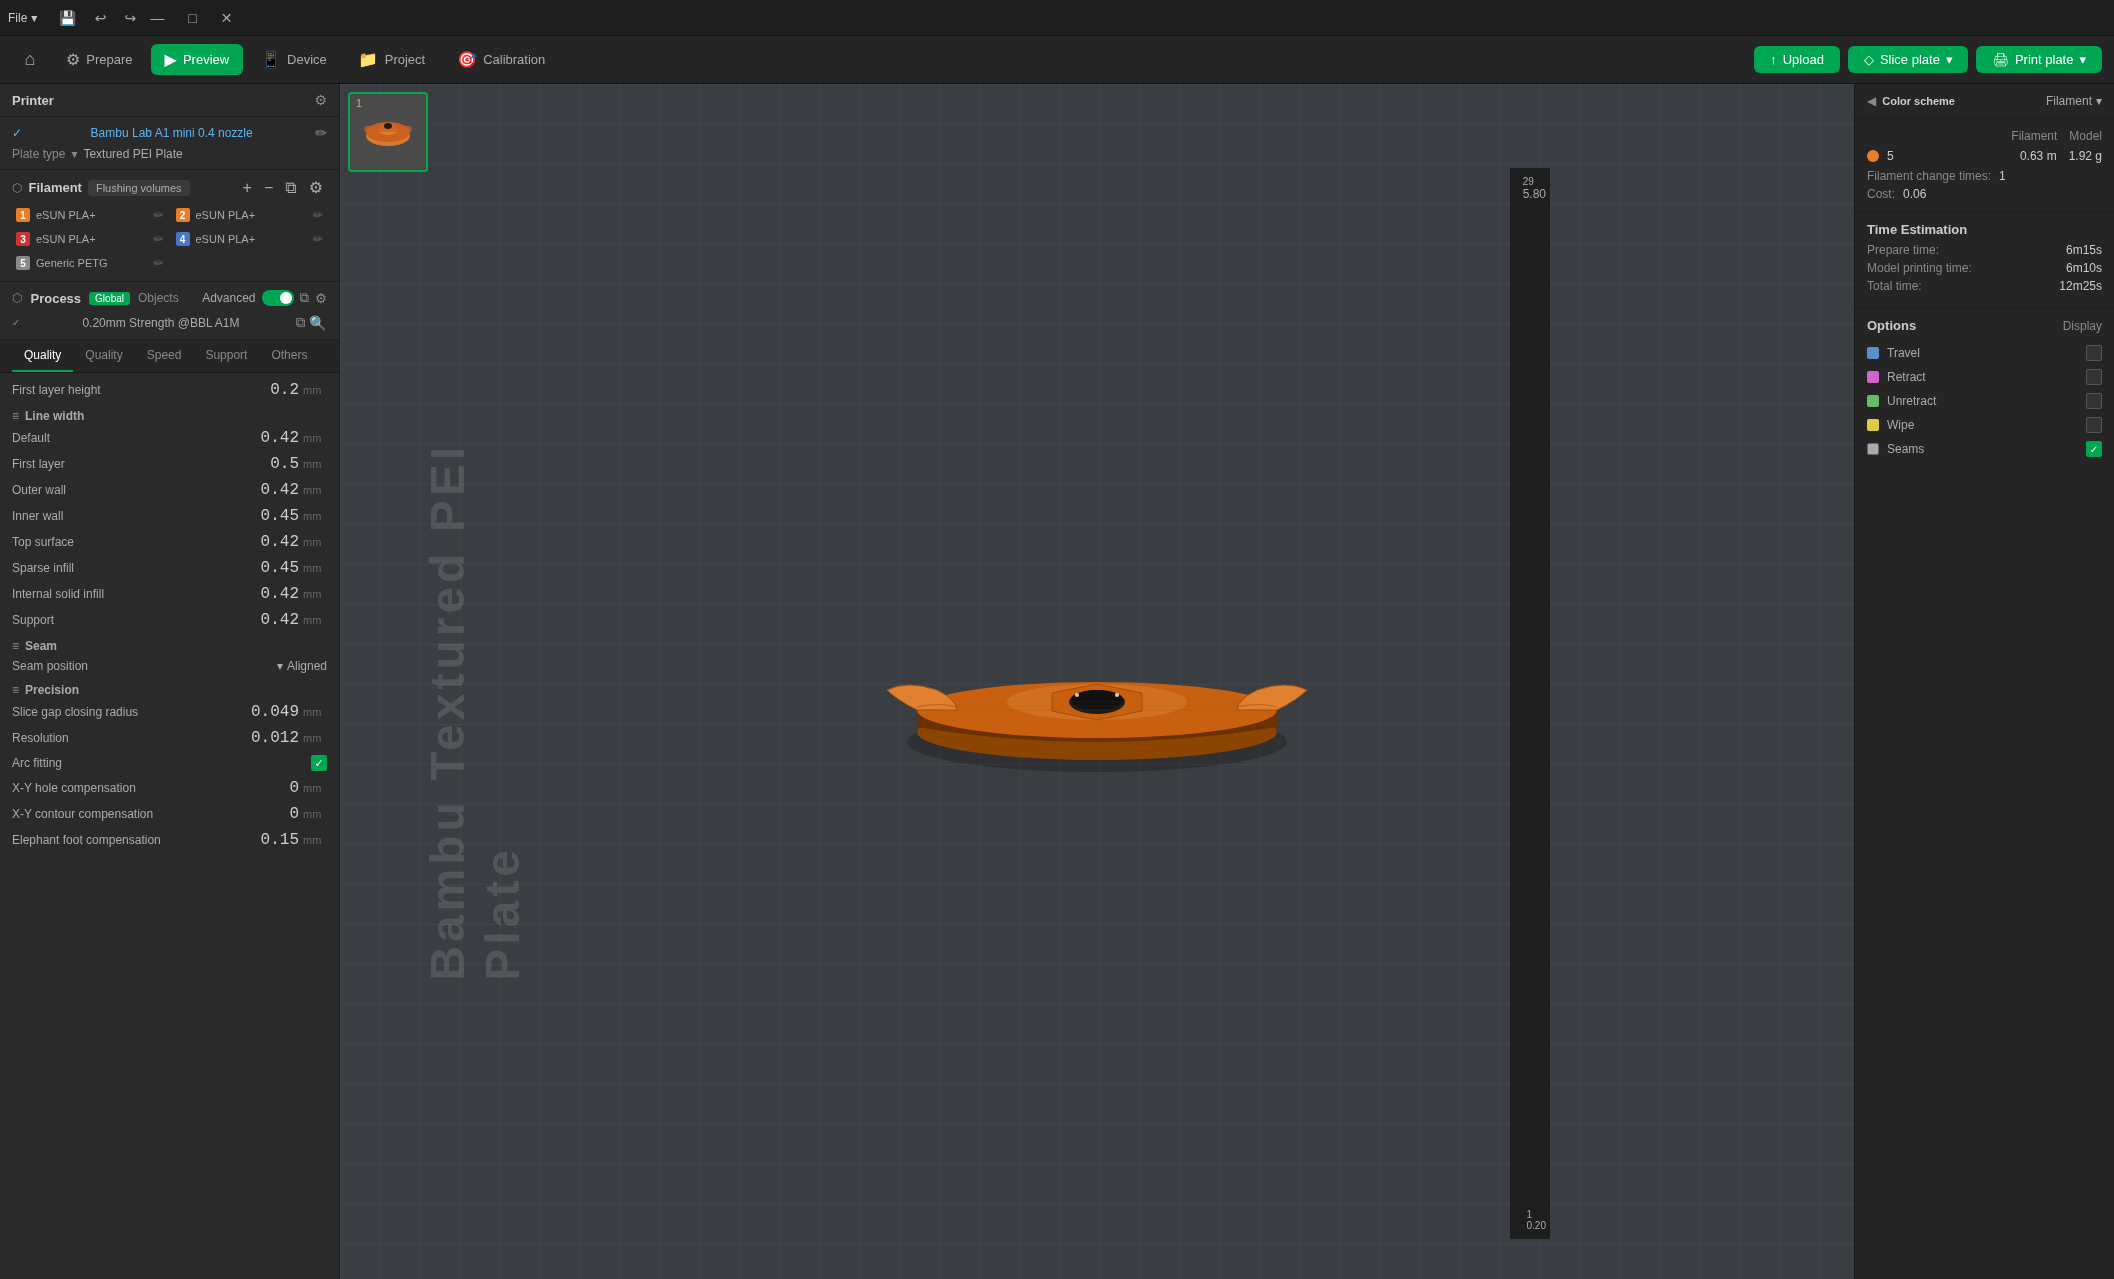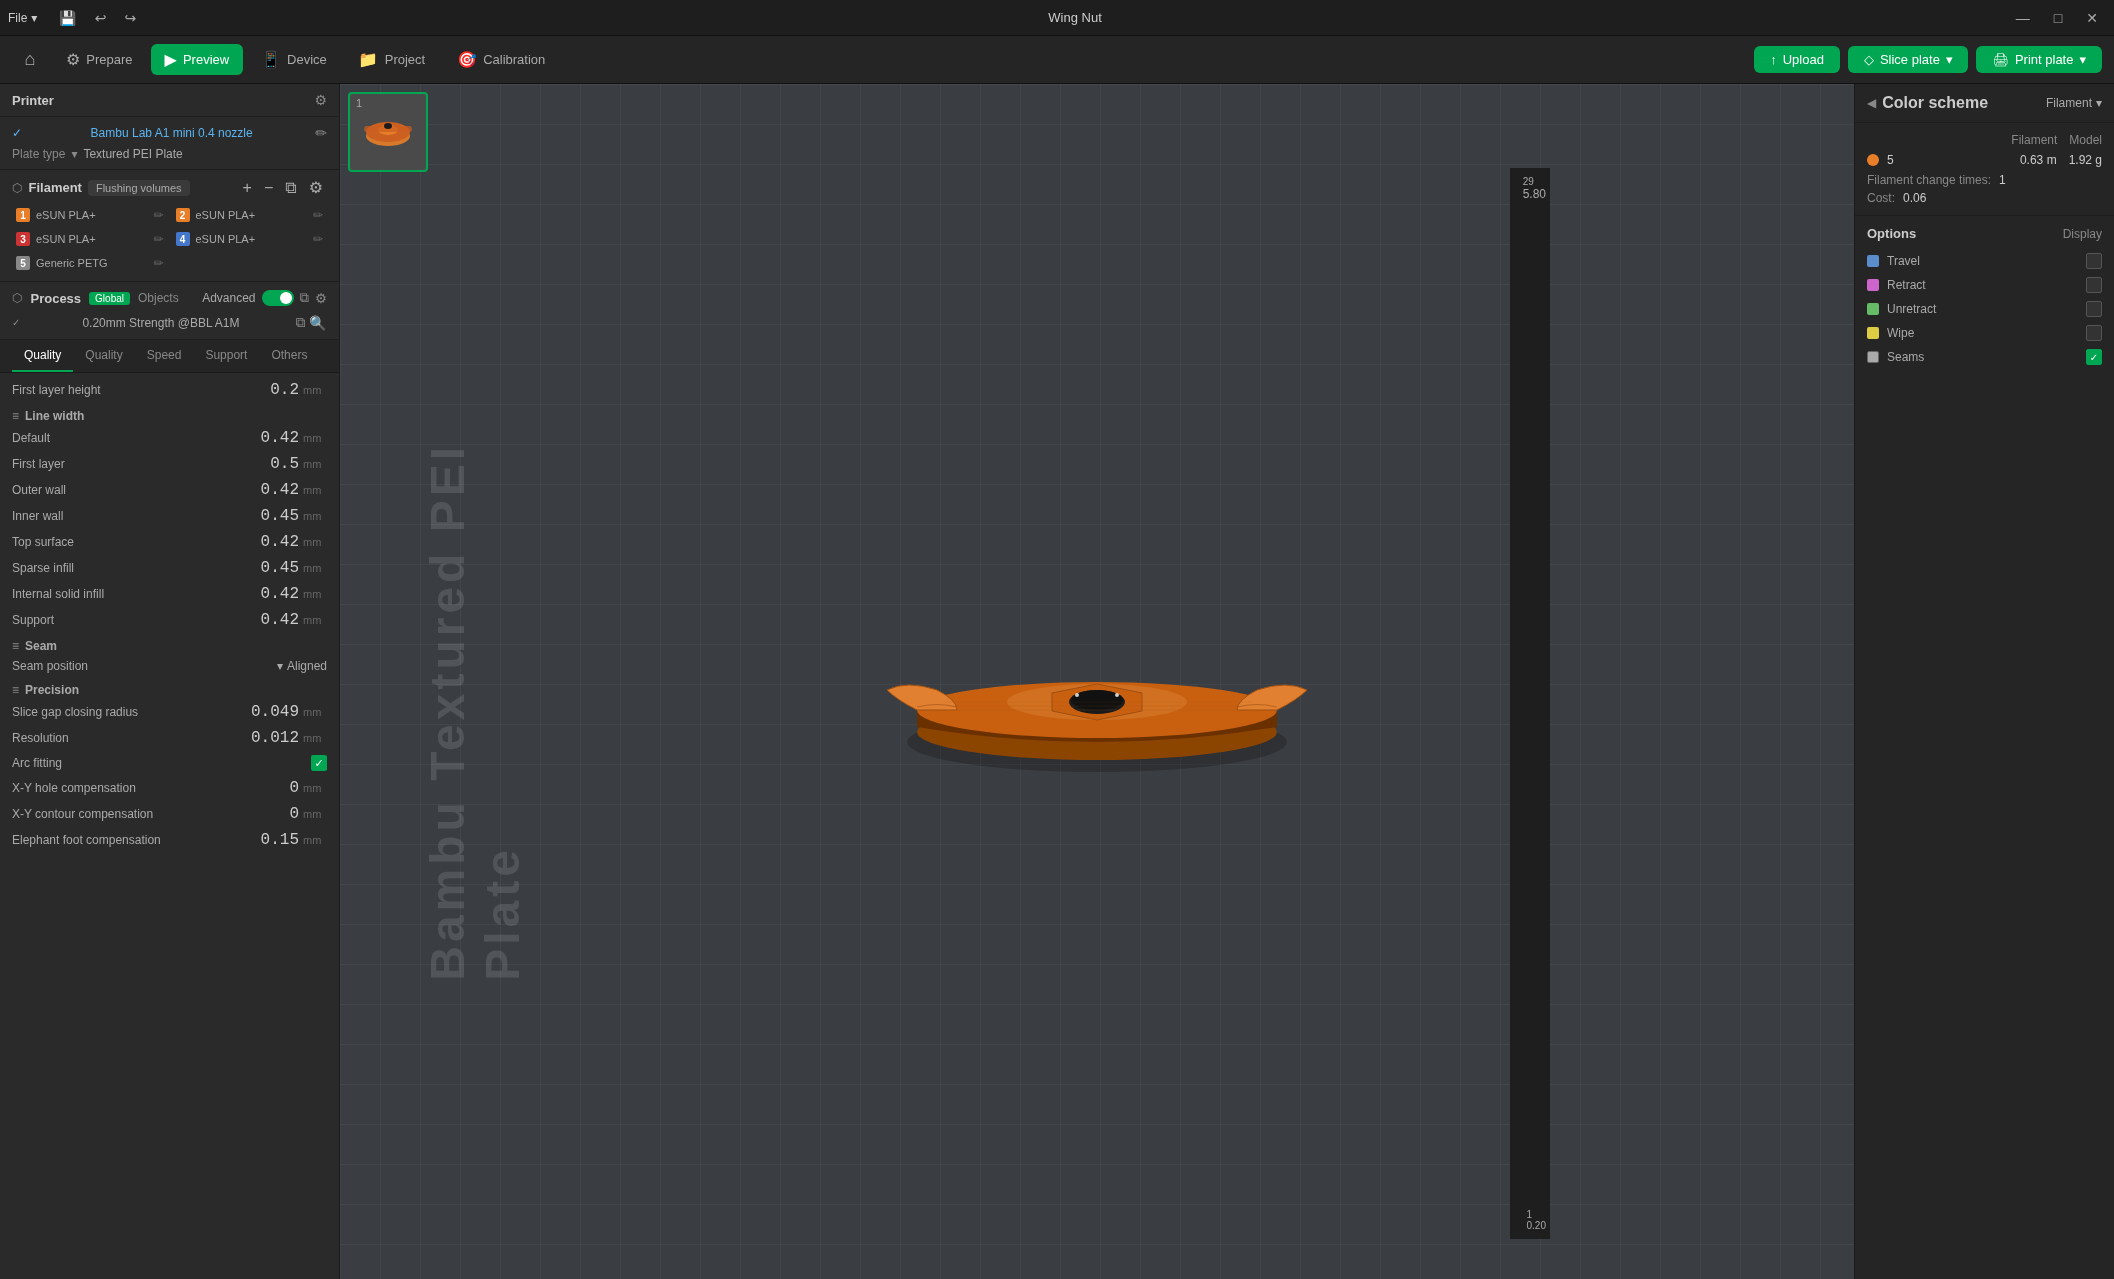--- a/index.html
+++ b/index.html
@@ -548,21 +548,21 @@
     }
 
     .color-scheme-header {
       display: flex;
       align-items: center;
       gap: 6px;
       padding: 10px 12px;
       border-bottom: 1px solid #1e1e1e;
     }
     .color-scheme-title {
-      font-size: 16px;
+      font-size: 11px;
       color: #ccc;
       font-weight: 600;
     }
     .filament-dropdown {
       margin-left: auto;
       display: flex;
       align-items: center;
       gap: 4px;
       color: #aaa;
       font-size: 12px;
@@ -675,21 +675,20 @@
 <div class="titlebar">
   <div class="titlebar-menu">
     <span>File</span>
     <span>▾</span>
   </div>
   <div class="titlebar-actions">
     <button>💾</button>
     <button>↩</button>
     <button>↪</button>
   </div>
-  <div class="titlebar-title">Wing Nut</div>
   <div class="titlebar-winbtns">
     <button>—</button>
     <button>□</button>
     <button>✕</button>
   </div>
 </div>
 
 <div class="navbar">
   <button class="nav-btn-home">⌂</button>
   <button class="nav-btn">
@@ -1026,20 +1025,35 @@
       <div style="display:flex; gap:8px; margin-top:6px; align-items:flex-end;">
         <span class="stats-label">Filament change times:</span>
         <span class="stats-val">1</span>
       </div>
       <div style="display:flex; gap:8px; margin-top:4px; align-items:center;">
         <span class="stats-label">Cost:</span>
         <span class="stats-val">0.06</span>
       </div>
     </div>
 
+    <div class="time-section">
+      <div class="time-title">Time Estimation</div>
+      <div class="time-row">
+        <span class="time-label">Prepare time:</span>
+        <span class="time-val">6m15s</span>
+      </div>
+      <div class="time-row">
+        <span class="time-label">Model printing time:</span>
+        <span class="time-val">6m10s</span>
+      </div>
+      <div class="time-row">
+        <span class="time-label">Total time:</span>
+        <span class="time-val">12m25s</span>
+      </div>
+    </div>
 
     <div class="options-section">
       <div class="options-header">
         <span class="options-title">Options</span>
         <span class="options-display">Display</span>
       </div>
 
       <div class="option-row">
         <div class="option-color-dot" style="background:#5b8ccc;"></div>
         <span class="option-label">Travel</span>

